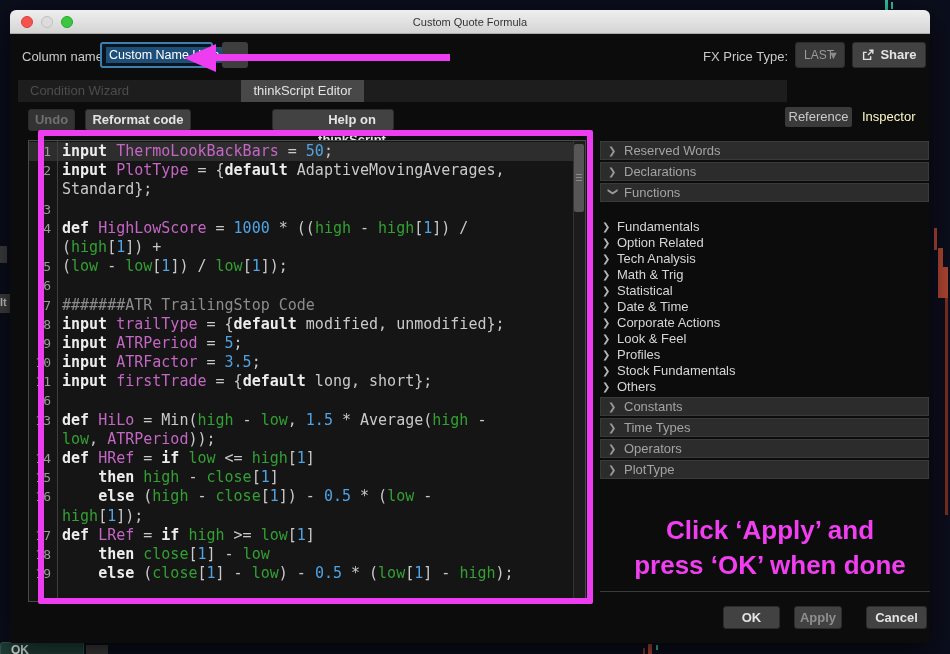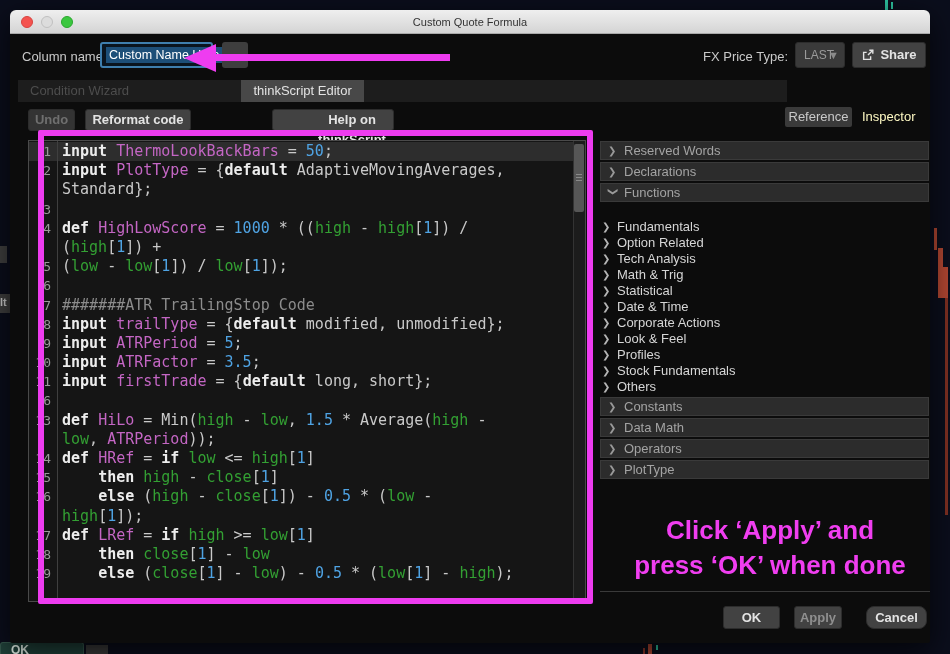--- a/index.html
+++ b/index.html
@@ -228,21 +228,21 @@
           <span class="chev">❯</span>
           <span>Others</span>
         </div>
       </div>
       <div class="acc">
         <span class="chev">❯</span>
         <span>Constants</span>
       </div>
       <div class="acc">
         <span class="chev">❯</span>
-        <span>Data Math</span>
+        <span>Time Types</span>
       </div>
       <div class="acc">
         <span class="chev">❯</span>
         <span>Operators</span>
       </div>
       <div class="acc">
         <span class="chev">❯</span>
         <span>PlotType</span>
       </div>
     </div>
@@ -251,15 +251,15 @@
   <div class="abs arrow-tail"></div>
   <div class="abs arrow-head"></div>
   <div class="abs anno-text">
     <div>Click ‘Apply’ and</div>
     <div>press ‘OK’ when done</div>
   </div>
 
   <div class="abs divider"></div>
   <div class="abs btn footer-btn" style="left:723px; width:57px;">OK</div>
   <div class="abs btn footer-btn" style="left:794px; width:48px; color:#8f8f8f;">Apply</div>
-  <div class="abs btn footer-btn" style="left:866px; width:61px;border-radius:8px;">Cancel</div>
+  <div class="abs btn footer-btn" style="left:866px; width:61px;">Cancel</div>
 
 </div>
 
 </body></html>

